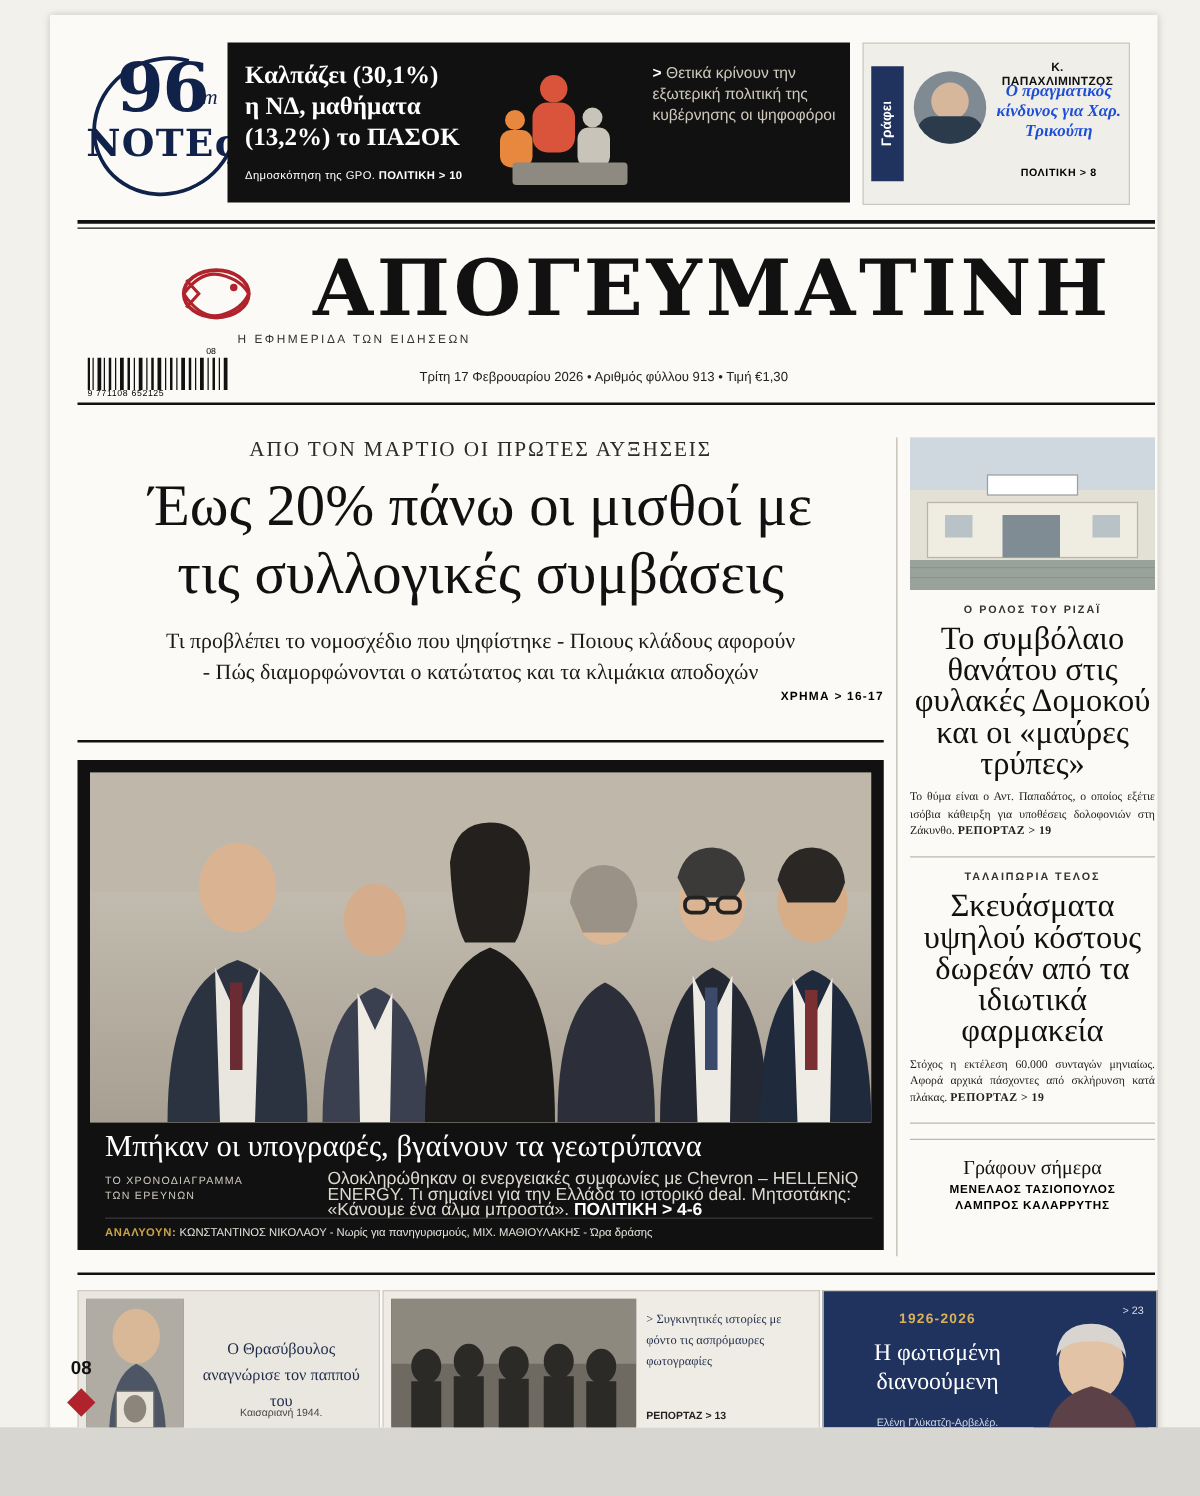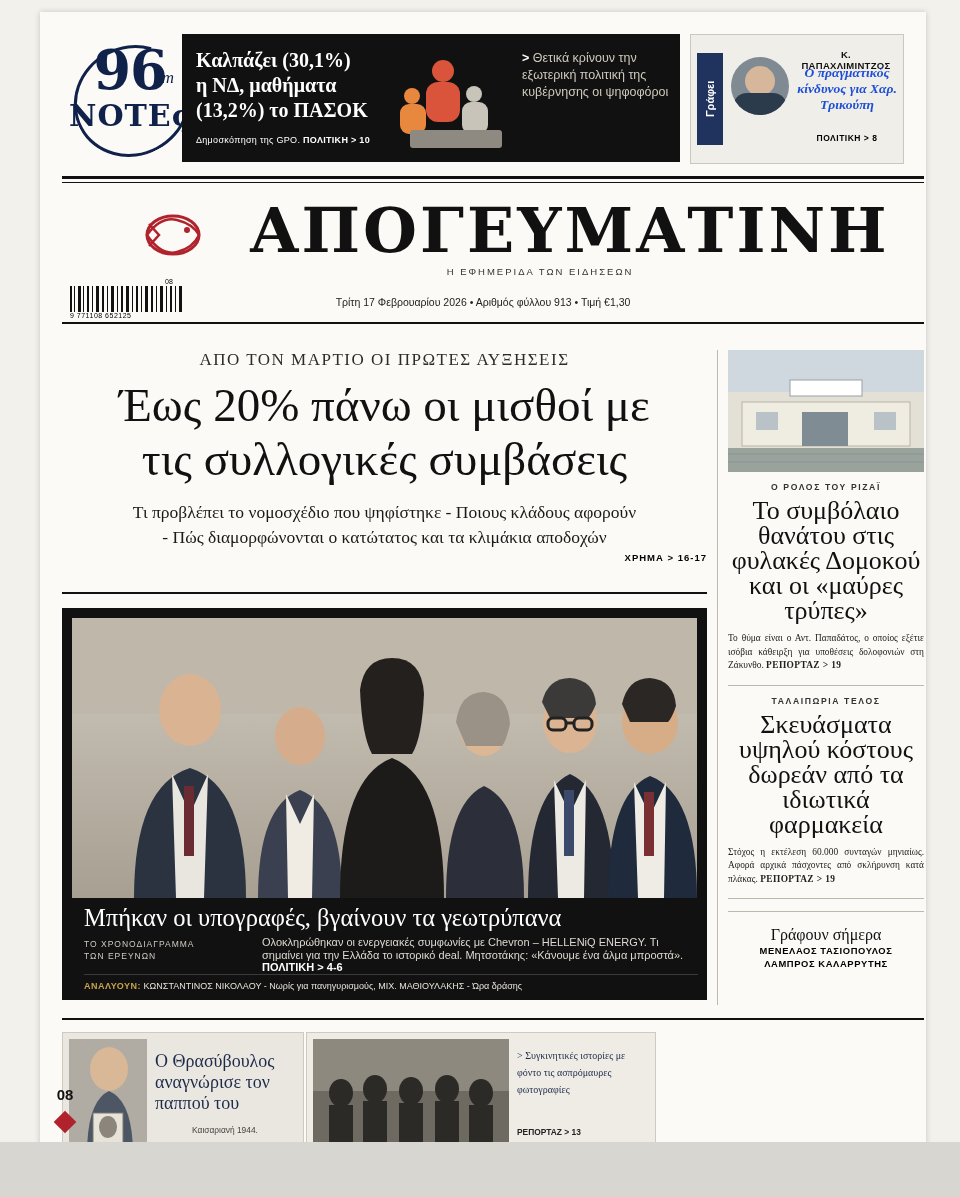--- a/index.html
+++ b/index.html
@@ -31,39 +31,39 @@
   .colbox .ph .body{position:absolute;left:2px;top:36px;width:54px;height:30px;border-radius:14px 14px 0 0;background:#2c3b4c;}
   .colbox .nm{position:absolute;left:104px;top:14px;width:102px;text-align:center;font-family:"Liberation Sans",sans-serif;font-size:9.5px;font-weight:bold;letter-spacing:.3px;color:#111;}
   .colbox .hl2{position:absolute;left:104px;top:30px;width:104px;text-align:center;font-style:italic;font-weight:bold;font-size:13.5px;line-height:16px;color:#1d4ed8;}
   .colbox .sec{position:absolute;left:104px;top:98px;width:104px;text-align:center;font-family:"Liberation Sans",sans-serif;font-size:8.5px;font-weight:bold;letter-spacing:.5px;}
 
   
   .rule{position:absolute;background:#111;}
   .masthead{position:absolute;left:40px;top:186px;width:886px;height:110px;}
   .mast-title{position:absolute;left:150px;top:8px;width:760px;font-family:"DejaVu Serif",serif;font-weight:bold;font-size:62px;letter-spacing:3px;color:#111;}
   .mast-fish{position:absolute;left:103px;top:20px;width:62px;height:58px;}
-  .mast-sub{position:absolute;left:150px;top:80px;width:700px;text-align:center;font-family:"Liberation Sans",sans-serif;font-size:9.5px;letter-spacing:2px;color:#333;}
+  .mast-sub{position:absolute;left:150px;top:80px;width:700px;font-family:"Liberation Sans",sans-serif;font-size:9.5px;letter-spacing:2px;color:#333;}
   .infoline{position:absolute;left:40px;top:296px;width:886px;text-align:center;font-family:"Liberation Sans",sans-serif;font-size:10.5px;color:#222;}
   .barcode{position:absolute;left:70px;top:286px;width:120px;height:34px;}
   .barcode .num{position:absolute;left:0;top:26px;font-family:"Liberation Sans",sans-serif;font-size:7px;letter-spacing:.5px;}
   .barcode .tag{position:absolute;left:95px;top:-8px;font-family:"Liberation Sans",sans-serif;font-size:7px;}
 
   
   .lead{position:absolute;left:62px;top:350px;width:645px;}
   .lead .kicker{text-align:center;font-size:17px;letter-spacing:1.5px;color:#2c2c2c;}
   .lead h1{margin:8px 0 0;text-align:center;font-size:47px;line-height:54px;font-weight:normal;color:#111;}
   .lead .deck{margin-top:14px;text-align:center;font-size:17.5px;line-height:25px;color:#1a1a1a;}
   .lead .sec{margin-top:2px;text-align:right;font-family:"Liberation Sans",sans-serif;font-size:9.5px;font-weight:bold;letter-spacing:1px;}
 
   .photoblock{position:absolute;left:62px;top:608px;width:645px;height:392px;background:#111;}
   .photo{position:absolute;left:10px;top:10px;width:625px;height:280px;overflow:hidden;background:#b9b2a6;}
   .pcap{position:absolute;left:22px;top:296px;width:610px;color:#fff;}
   .pcap h2{margin:0;font-size:24.5px;font-weight:normal;}
   .pcap .smallleft{position:absolute;left:0;top:34px;width:160px;font-family:"Liberation Sans",sans-serif;font-size:8.5px;letter-spacing:1px;color:#cfcabf;line-height:12px;}
-  .pcap .body{position:absolute;left:178px;top:32px;width:430px;font-family:"Liberation Sans",sans-serif;font-size:11px;line-height:12.5px;color:#ddd9d0;}
+  .pcap .body{position:absolute;left:178px;top:32px;width:430px;font-family:"Liberation Sans",sans-serif;font-size:14px;line-height:12.5px;color:#ddd9d0;}
   .pcap .sec{color:#fff;font-weight:bold;}
   .analysis{position:absolute;left:22px;top:366px;width:614px;font-family:"Liberation Sans",sans-serif;font-size:9px;color:#e7e3da;border-top:1px solid #3a3a3a;padding-top:6px;}
   .analysis .lbl{color:#c6a24a;font-weight:bold;letter-spacing:.5px;}
 
   
   .rightcol{position:absolute;left:728px;top:350px;width:196px;}
   .rphoto{width:196px;height:122px;background:#cfd4d6;position:relative;overflow:hidden;}
   .rkick{margin-top:10px;text-align:center;font-family:"Liberation Sans",sans-serif;font-size:8.6px;font-weight:bold;letter-spacing:1.6px;color:#333;}
   .rhead{margin-top:6px;text-align:center;font-size:26px;line-height:25px;color:#111;}
   .rbody{margin-top:9px;font-family:Liberation Serif, serif;font-size:9.4px;line-height:13.5px;color:#222;text-align:justify;}
@@ -73,21 +73,21 @@
   .today .t{font-size:16px;color:#111;}
   .today .n{font-family:"Liberation Sans",sans-serif;font-size:9.4px;font-weight:bold;letter-spacing:.6px;margin-top:1px;}
 
   
   .bottom{position:absolute;left:62px;top:1032px;width:862px;height:128px;}
   .bcell{position:absolute;top:0;height:128px;background:#e8e5de;border:1px solid #cfcabf;}
   .b1{left:0;width:240px;background:#eae7e0;}
   .b2{left:244px;width:348px;background:#efece5;}
   .b3{left:596px;width:266px;background:#20335e;}
   .b1 .img{position:absolute;left:6px;top:6px;width:78px;height:116px;background:#8e8c86;overflow:hidden;}
-  .b1 .txt{position:absolute;left:92px;top:18px;width:140px;font-size:18px;line-height:21px;color:#1d2b4a;}
+  .b1 .txt{position:absolute;left:92px;top:35px;width:140px;text-align:center;font-size:13px;line-height:21px;color:#1d2b4a;}
   .b1 .cap{position:absolute;left:92px;top:92px;width:140px;text-align:center;font-family:"Liberation Sans",sans-serif;font-size:8.4px;color:#444;}
   .b2 .img{position:absolute;left:6px;top:6px;width:196px;height:116px;background:#6f6a63;overflow:hidden;}
   .b2 .txt{position:absolute;left:210px;top:14px;width:132px;font-size:10px;line-height:17px;color:#1d2b4a;}
   .b2 .sec{position:absolute;left:210px;top:94px;width:132px;font-family:"Liberation Sans",sans-serif;font-size:8.4px;font-weight:bold;color:#222;}
   .b3 .years{position:absolute;left:16px;top:16px;width:150px;text-align:center;font-family:"Liberation Sans",sans-serif;font-size:11px;font-weight:bold;color:#d9b15a;letter-spacing:1px;}
   .b3 .txt{position:absolute;left:8px;top:38px;width:166px;text-align:center;font-size:19px;line-height:23px;color:#fff;}
   .b3 .cap{position:absolute;left:8px;top:100px;width:166px;text-align:center;font-family:"Liberation Sans",sans-serif;font-size:8.6px;color:#cfd6e6;}
   .b3 .pg{position:absolute;right:10px;top:10px;font-family:"Liberation Sans",sans-serif;font-size:8.6px;color:#d9dde8;}
   .b3 .ph{position:absolute;right:6px;top:18px;width:92px;height:106px;overflow:hidden;}
 
@@ -365,17 +365,31 @@
               <rect x="122" y="62" width="24" height="54"></rect>
             <ellipse cx="168" cy="54" rx="12" ry="14"></ellipse>
               <rect x="156" y="66" width="24" height="50"></rect>
           </g>
         </svg>
       </div>
       <div class="txt">&gt; Συγκινητικές ιστορίες με φόντο τις ασπρόμαυρες φωτογραφίες</div>
       <div class="sec">ΡΕΠΟΡΤΑΖ &gt; 13</div>
     </div>
 
+    <div class="bcell b3">
+      <div class="pg">&gt; 23</div>
+      <div class="years">1926-2026</div>
+      <div class="txt">Η φωτισμένη διανοούμενη</div>
+      <div class="cap">Ελένη Γλύκατζη-Αρβελέρ.</div>
+      <div class="ph">
+        <svg viewBox="0 0 92 106" width="92" height="106" preserveAspectRatio="none">
+          <rect width="92" height="106" fill="#20335e"></rect>
+          <ellipse cx="46" cy="40" rx="26" ry="30" fill="#e2c3a6"></ellipse>
+          <path d="M18 34 Q20 8 46 8 Q72 8 74 36 Q70 22 46 22 Q24 22 18 34Z" fill="#d8d5d0"></path>
+          <path d="M10 106 Q10 68 46 58 Q84 68 84 106 Z" fill="#5c4148"></path>
+        </svg>
+      </div>
+    </div>
   </div>
 
   <div class="pagenum">08</div>
   <div class="diamond"></div>
 </div>
 
 </body></html>

